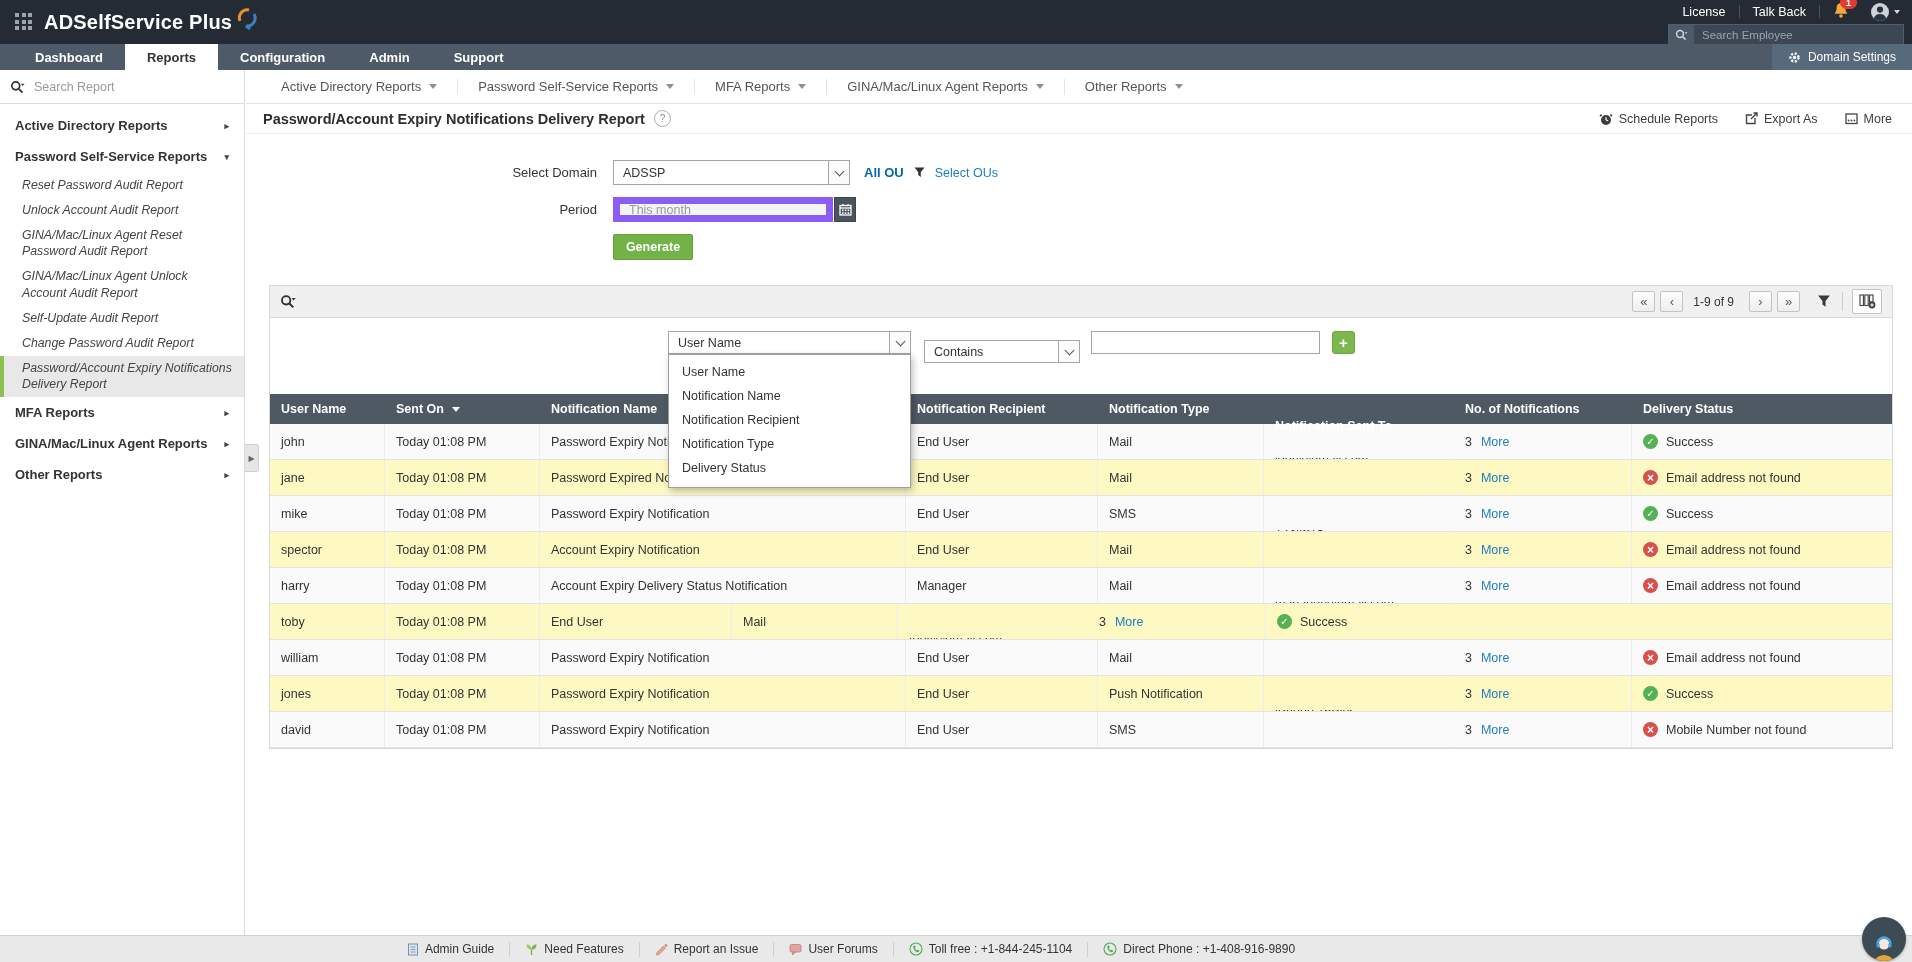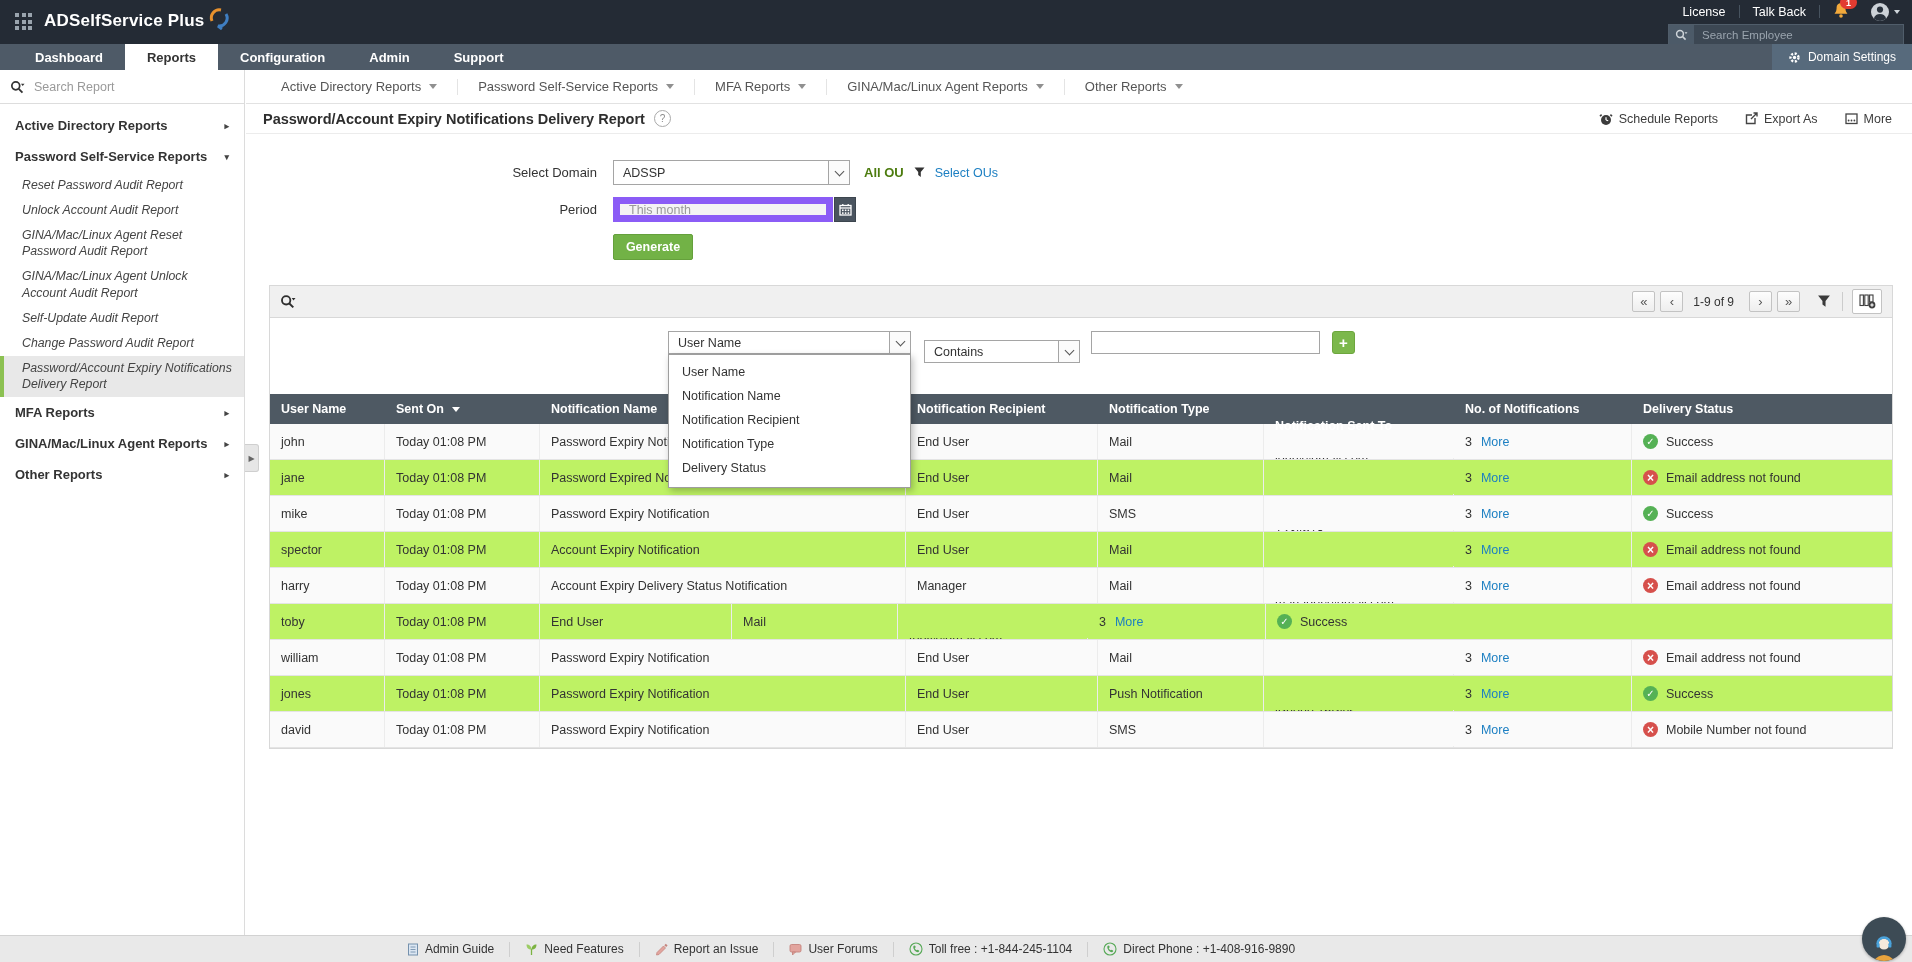--- a/index.html
+++ b/index.html
@@ -4,21 +4,21 @@
 <style>
   html,body{margin:0;padding:0;background:#fff;}
   .stage{position:relative;width:1912px;height:962px;background:#fff;overflow:hidden;
          font-family:"Liberation Sans",sans-serif;-webkit-font-smoothing:antialiased;}
 
   
   .topbar{position:absolute;left:0;top:0;right:0;height:44px;background:#242b35;}
   .appgrid{position:absolute;left:15px;top:13px;width:19px;height:19px;display:grid;
            grid-template-columns:repeat(3,4px);grid-template-rows:repeat(3,4px);gap:2.5px;cursor:pointer;}
   .appgrid i{background:#9aa4ae;display:block;}
-  .logo{position:absolute;left:44px;top:11px;color:#fff;font-size:17px;font-weight:700;letter-spacing:.2px;display:flex;align-items:flex-start;gap:4px;}
+  .logo{position:absolute;left:44px;top:11px;color:#fff;font-size:20px;font-weight:700;letter-spacing:.2px;display:flex;align-items:flex-start;gap:4px;}
   .logo svg{margin-top:-5px;}
   .hdr-right{position:absolute;right:8px;top:0;height:23px;display:flex;align-items:center;color:#fff;}
   .hdr-link{font-size:12.5px;padding:0 13px;cursor:pointer;}
   .hdr-sep{width:1px;height:13px;background:#47535f;}
   .bellwrap{position:relative;padding:2px 13px 0 13px;cursor:pointer;}
   .badge{position:absolute;top:-4px;right:5px;min-width:13px;height:13px;background:#e23b31;border-radius:7px;
          color:#fff;font-size:9px;display:flex;align-items:center;justify-content:center;padding:0 2px;font-weight:700;}
   .avatarwrap{display:flex;align-items:center;gap:4px;padding:0 4px 0 8px;cursor:pointer;}
   .wcaret{width:0;height:0;border-left:3.5px solid transparent;border-right:3.5px solid transparent;border-top:4.5px solid #cfd5da;}
   .emp-search{position:absolute;right:8px;top:24px;width:234px;height:19px;background:#3c4753;border:1px solid #505d6a;display:flex;align-items:center;}
@@ -64,21 +64,21 @@
 
   .formsec{padding-top:26px;}
   .frow{display:flex;align-items:center;margin-bottom:12px;}
   .flabel{width:367px;text-align:right;font-size:13px;color:#333;padding-right:16px;box-sizing:border-box;flex:none;}
   .sel{position:relative;border:1px solid #a5a5a5;background:#fff;display:flex;align-items:center;font-size:12.5px;color:#333;
        padding:0 26px 0 9px;box-sizing:border-box;cursor:pointer;}
   .sel .chevbox{position:absolute;right:0;top:0;bottom:0;width:20px;border-left:1px solid #a5a5a5;background:#fbfbfb;
                 display:flex;align-items:center;justify-content:center;}
   .chev{width:6px;height:6px;border-right:1.6px solid #555;border-bottom:1.6px solid #555;transform:rotate(45deg);margin-top:-3px;}
   .dom-sel{width:237px;height:25px;}
-  .allou{margin-left:14px;font-weight:700;font-size:13px;color:#4d7c0f;}
+  .allou{margin-left:14px;font-weight:700;font-size:13px;color:#0369a1;}
   .funnel-sm{margin-left:10px;cursor:pointer;}
   .selous{margin-left:10px;color:#1c7fc2;font-size:12.5px;cursor:pointer;}
   .period-wrap{display:flex;}
   .period-input{width:220px;height:25px;background:#f4f4f4;border:7px solid #8b5cf6;color:#999;font-size:12.5px;
                 display:flex;align-items:center;padding-left:9px;box-sizing:border-box;cursor:pointer;}
   .cal-btn{width:22px;height:25px;background:#4a545f;border:1px solid #3c454e;box-sizing:border-box;display:flex;align-items:center;
            justify-content:center;margin-left:1px;cursor:pointer;}
   .gen-row{margin-top:4px;padding-left:367px;}
   .gen-btn{width:80px;height:26px;background:#72b246;border:1px solid #65a03c;color:#fff;font-size:12.5px;font-weight:700;
            border-radius:2px;font-family:inherit;cursor:pointer;}
@@ -106,21 +106,21 @@
            color:#fff;font-size:15px;font-weight:700;display:flex;align-items:center;justify-content:center;line-height:1;box-sizing:border-box;cursor:pointer;}
   .fpanel{position:absolute;left:398px;top:36px;width:243px;background:#fff;border:1px solid #9e9e9e;box-shadow:2px 3px 7px rgba(0,0,0,.25);
           z-index:20;padding:5px 0 7px;box-sizing:border-box;}
   .fopt{padding:5px 13px;font-size:12.5px;color:#333;cursor:pointer;}
 
   .thead{display:flex;background:#4e5963;height:30px;align-items:center;}
   .th{color:#fff;font-size:12.5px;font-weight:700;padding-left:11px;box-sizing:border-box;display:flex;align-items:center;flex:none;}
   .sortcaret{width:0;height:0;border-left:4px solid transparent;border-right:4px solid transparent;border-top:5px solid #fff;margin-left:8px;cursor:pointer;}
   .c1{width:115px;} .c2{width:155px;} .c3{width:366px;} .c4{width:192px;}
   .c5{width:166px;} .c6{width:190px;margin-top:34px;} .c7{width:178px;} .c8{flex:1 1 auto;}
-  .trow{display:flex;height:35px;border-bottom:1px solid #e4e4e4;background:#bef264;}
+  .trow{display:flex;height:35px;border-bottom:1px solid #e4e4e4;background:#fef9c3;}
   .tbody .trow:nth-child(odd){background:#fafafa;}
   .td{display:flex;align-items:center;padding-left:11px;font-size:12.5px;color:#333;box-sizing:border-box;flex:none;
       border-right:1px solid #ececec;overflow:hidden;white-space:nowrap;}
   .td.c8{border-right:none;flex:1 1 auto;}
   .morelink{color:#1c7fc2;margin-left:9px;cursor:pointer;}
   .st-ic{width:15px;height:15px;border-radius:50%;color:#fff;display:flex;align-items:center;justify-content:center;margin-right:8px;flex:none;}
   .st-ic.ok{background:#55b155;font-size:10px;}
   .st-ic.fail{background:#d6504c;font-size:12px;font-weight:700;}
 
   

